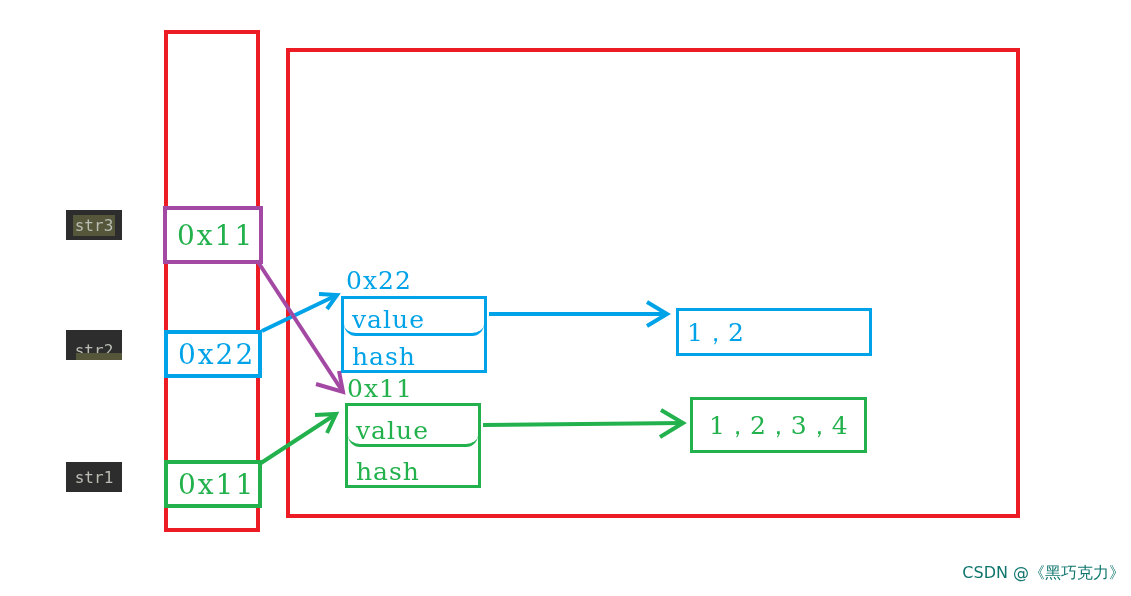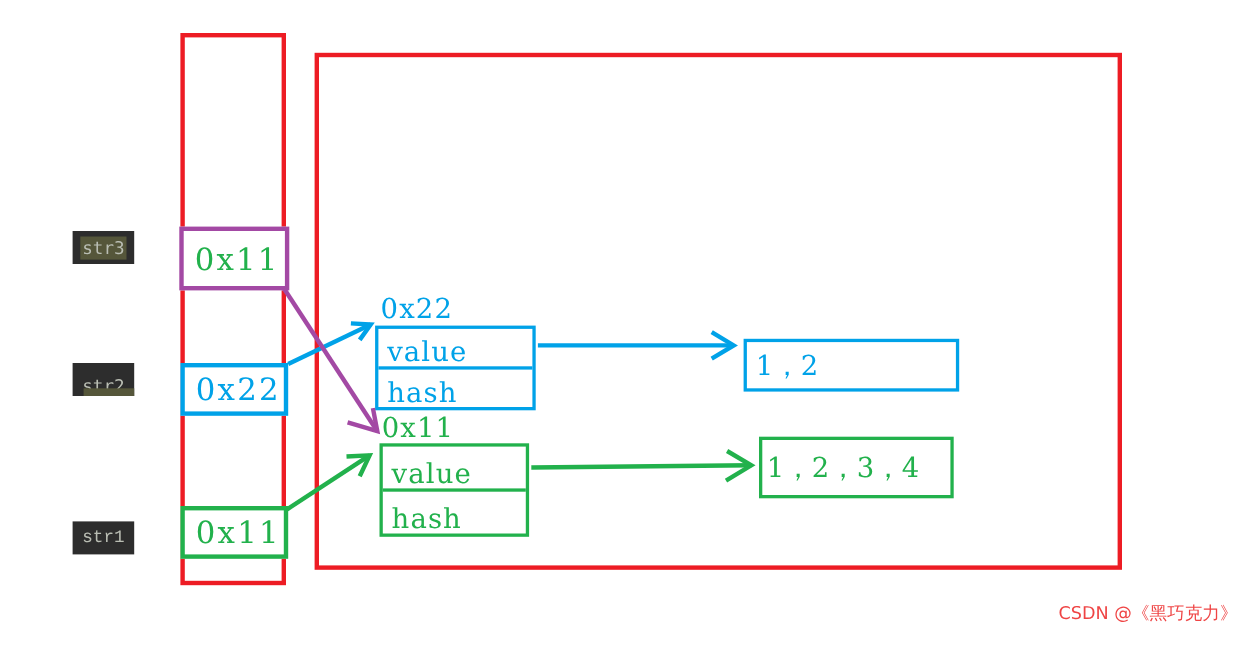--- a/index.html
+++ b/index.html
@@ -19,45 +19,45 @@
   .green-text{color:#22b14c;}
   .blue-text{color:#00a2e8;}
   
   .badge{
     left:66px;width:56px;height:30px;background:#2d2d2d;color:#b9bdb3;
     font-family:"DejaVu Sans Mono","Liberation Mono",monospace;font-size:16px;
     display:flex;align-items:center;justify-content:center;z-index:2;
   }
   .badge-str3{top:210px;text-align:right;}
   .badge-str2{top:330px;align-items:flex-end;}
-  .badge-str1{top:474px;font-family:Liberation Mono, monospace;}
+  .badge-str1{top:462px;}
   .hl-olive{background:#55563a;padding:1px 2px;}
   .olive-bar{position:absolute;left:10px;right:0;bottom:0;height:7px;background:#55563a;}
   
   .obj-label{font-size:25px;letter-spacing:1px;z-index:2;}
   .obj-label-blue{left:346px;top:266px;color:#00a2e8;}
   .obj-label-green{left:347px;top:374px;color:#22b14c;}
   .obj-box{background:#fff;z-index:2;display:flex;flex-direction:column;font-size:25px;letter-spacing:1px;}
   .obj-box-blue{left:341px;top:296px;width:146px;height:77px;border:3px solid #00a2e8;color:#00a2e8;}
   .obj-box-green{left:345px;top:403px;width:136px;height:85px;border:3px solid #22b14c;color:#22b14c;}
-  .obj-row{flex:1;display:flex;align-items:flex-end;padding-left:8px;line-height:1.05;}
+  .obj-row{flex:1;display:flex;align-items:flex-end;padding-left:8px;line-height:1.05;border-radius:12px;}
   .obj-row-top{border-bottom:3px solid currentColor;}
   
   .val-box{display:flex;align-items:center;font-size:25px;background:#fff;z-index:2;}
   .val-box-blue{left:676px;top:308px;width:196px;height:48px;border:3px solid #00a2e8;color:#00a2e8;padding-left:8px;}
-  .val-box-green{left:690px;top:397px;width:177px;height:56px;border:3px solid #22b14c;color:#22b14c;padding-left:4px;}
+  .val-box-green{left:690px;top:397px;width:177px;height:56px;border:3px solid #22b14c;color:#22b14c;padding-left:16px;}
   
   .arrows{left:0;top:0;width:1131px;height:596px;z-index:3;pointer-events:none;}
   .arrows polyline{fill:none;stroke-width:4;stroke-linecap:butt;stroke-linejoin:miter;}
   .a-blue{stroke:#00a2e8;}
   .a-green{stroke:#22b14c;}
   .a-purple{stroke:#a349a4;}
   
   .watermark{
-    right:6px;top:548px;color:#ef4444;font-size:16px;
+    right:6px;top:563px;color:#0f766e;font-size:16px;
     font-family:"DejaVu Sans","Liberation Sans",sans-serif;z-index:2;
   }
 </style>
 </head>
 <body>
 
 <div class="canvas">
 
   <div class="abs stack-rect"></div>
   <div class="abs heap-rect"></div>

